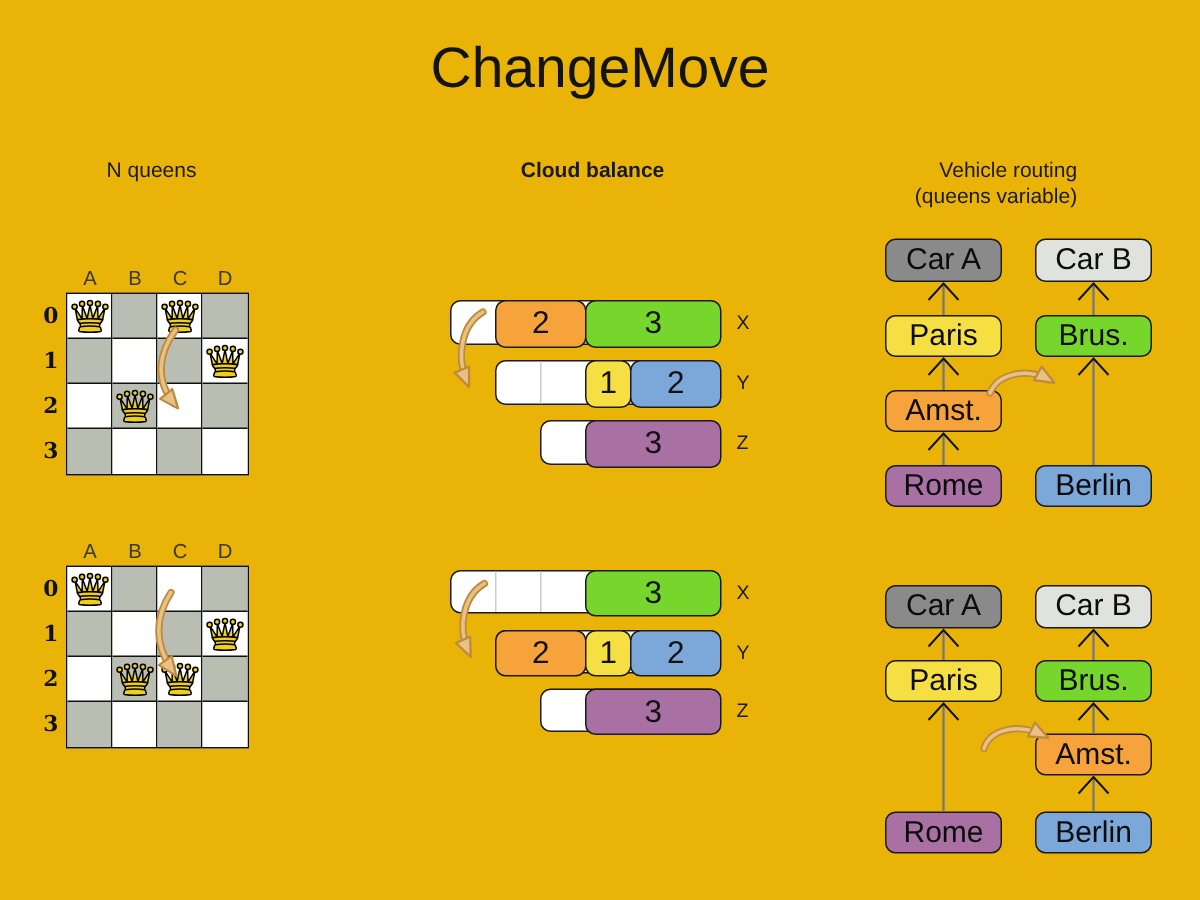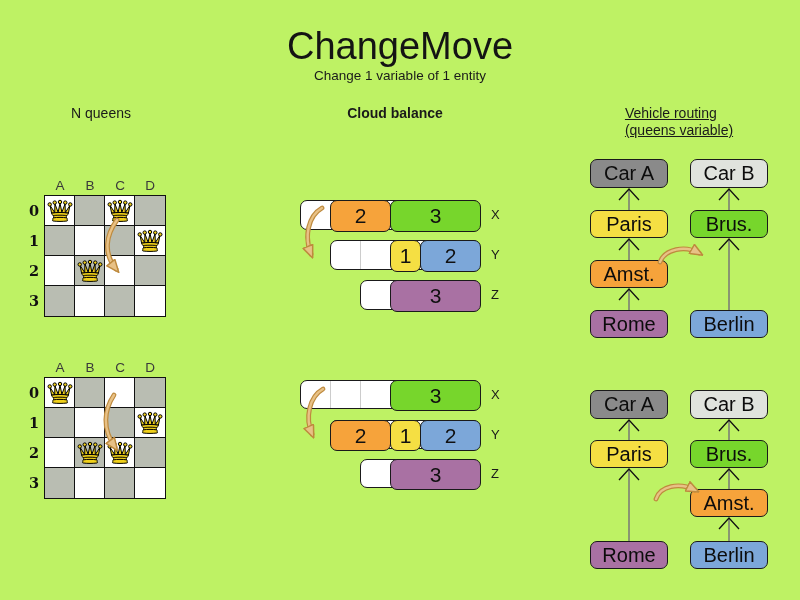--- a/index.html
+++ b/index.html
@@ -1,26 +1,26 @@
 <!DOCTYPE html>
 <html><head>
 <meta charset="utf-8">
 <style>
   html,body{margin:0;padding:0;background:#fff;}
-  #stage{position:relative;width:800px;height:600px;background:#bef264;overflow:hidden;
+  #stage{position:relative;width:800px;height:600px;background:#eab308;overflow:hidden;
          font-family:"Liberation Sans",sans-serif;color:#111;}
   .title{position:absolute;left:400px;top:26px;transform:translateX(-50%);
          font-size:38px;line-height:40px;color:#141414;white-space:nowrap;}
   .subtitle{position:absolute;left:400px;top:68px;transform:translateX(-50%);
             font-size:13.5px;color:#1a1a1a;white-space:nowrap;}
   .colhdr{position:absolute;transform:translateX(-50%);font-size:14px;color:#1a1a1a;
-          text-align:left;line-height:17px;white-space:nowrap;}
+          text-align:right;line-height:17px;white-space:nowrap;}
   #hdr-nq{left:101px;top:105px;}
   #hdr-cloud{left:395px;top:105px;font-weight:bold;}
-  #hdr-vrp{left:679px;top:105px;text-decoration:underline;}
+  #hdr-vrp{left:664px;top:105px;}
   
   .board{position:absolute;border:1px solid #111;background:#fff;}
   .bcell{position:absolute;width:30px;height:30px;box-sizing:border-box;}
   .bcell.bd{border-right:1px solid #111;}
   .bcell.bb{border-bottom:1px solid #111;}
   .collab{position:absolute;transform:translateX(-50%);font-size:13.5px;color:#3a3a3a;}
   .rowlab{position:absolute;width:16px;text-align:right;font-family:"DejaVu Serif",serif;
           font-weight:bold;font-size:14.5px;color:#111;}
   .queen{position:absolute;width:28px;height:28px;}
   
@@ -35,21 +35,20 @@
   .vnode{position:absolute;box-sizing:border-box;border:1.5px solid #1a1a1a;border-radius:7px;
          display:flex;align-items:center;justify-content:center;font-size:20px;color:#0c0c0c;}
   #overlay{position:absolute;left:0;top:0;z-index:6;pointer-events:none;}
   #dyn-layer{position:absolute;left:0;top:0;width:800px;height:600px;z-index:2;}
 </style>
 </head>
 <body>
 
 <div id="stage">
   <div class="title">ChangeMove</div>
-  <div class="subtitle">Change 1 variable of 1 entity</div>
 
   <div class="colhdr" id="hdr-nq">N queens</div>
   <div class="colhdr" id="hdr-cloud">Cloud balance</div>
   <div class="colhdr" id="hdr-vrp">
     <div>Vehicle routing</div>
     <div>(queens variable)</div>
   </div>
 
   <div id="dyn-layer">
       <div class="board" style="left: 44px; top: 195px; width: 120px; height: 120px;">

